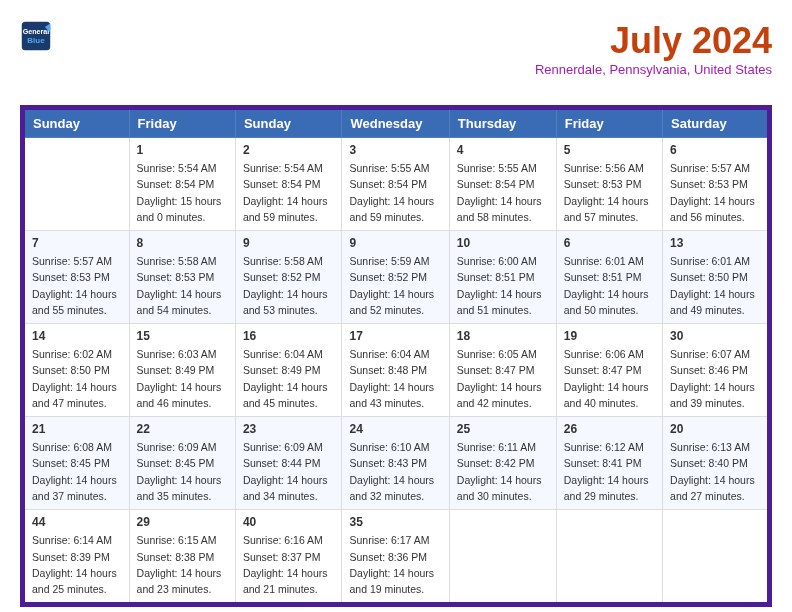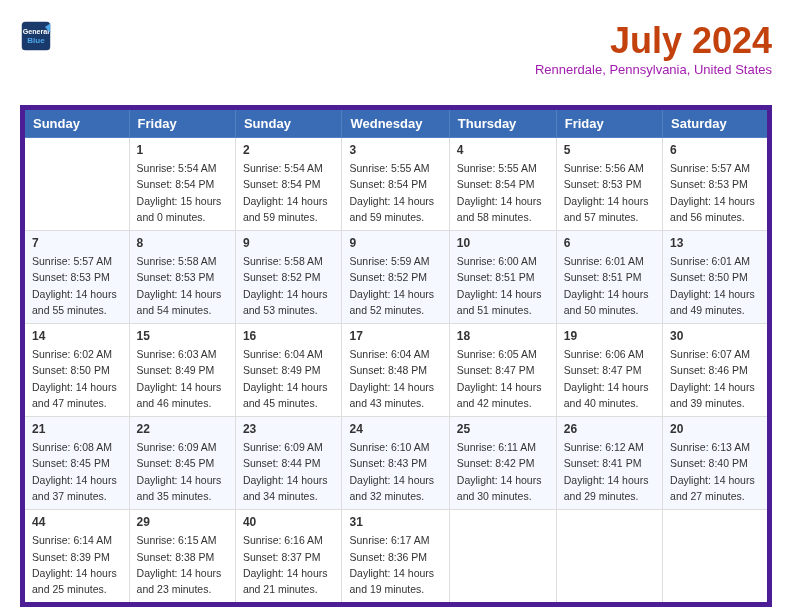--- a/index.html
+++ b/index.html
@@ -229,21 +229,21 @@
         </td>
         <td>
           <span class="day-number">29</span>
           <div class="day-info">Sunrise: 6:15 AM<br>Sunset: 8:38 PM<br>Daylight: 14 hours<br>and 23 minutes.</div>
         </td>
         <td>
           <span class="day-number">40</span>
           <div class="day-info">Sunrise: 6:16 AM<br>Sunset: 8:37 PM<br>Daylight: 14 hours<br>and 21 minutes.</div>
         </td>
         <td>
-          <span class="day-number">31</span>
+          <span class="day-number">35</span>
           <div class="day-info">Sunrise: 6:17 AM<br>Sunset: 8:36 PM<br>Daylight: 14 hours<br>and 19 minutes.</div>
         </td>
         <td></td>
         <td></td>
         <td></td>
       </tr>
     </tbody>
 </table>
 
 </body></html>

